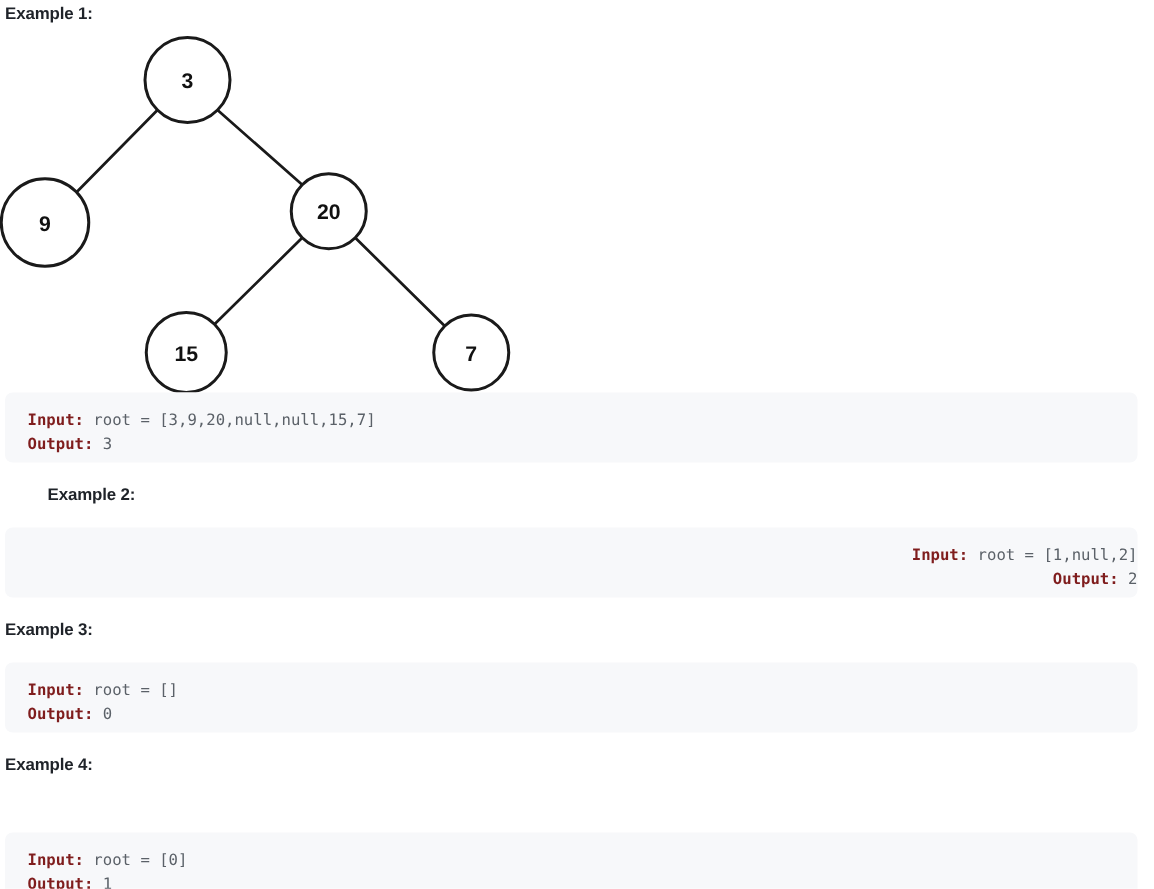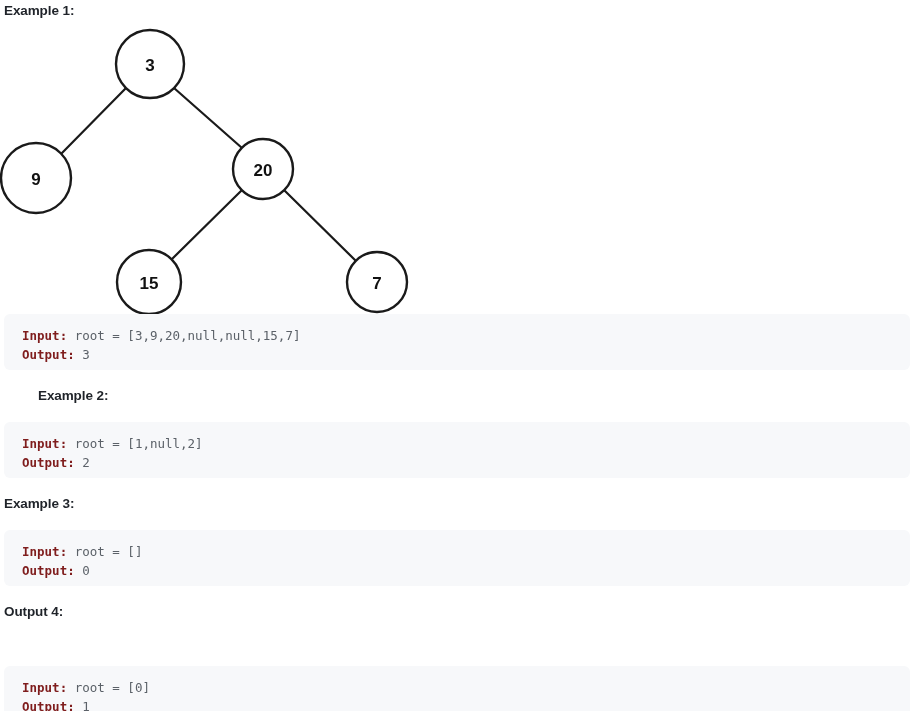--- a/index.html
+++ b/index.html
@@ -123,27 +123,27 @@
           <circle cx="377" cy="260" r="30" class="node-circle" fill="#ffffff" stroke="#1a1a1a"></circle>
           <text x="377" y="261" class="node-label" fill="#111111">7</text>
         </g>
       </svg>
     </div>
     <div class="code-block" style="top: 314px; height: 56px; background: rgb(247, 248, 250);">
       <div class="code-line"><span class="code-key">Input:</span><span class="code-val"> root = [3,9,20,null,null,15,7]</span></div>
       <div class="code-line"><span class="code-key">Output:</span><span class="code-val"> 3</span></div>
     </div>
     <div class="example-heading" style="top: 388px; padding-left: 34px;">Example 2:</div>
-    <div class="code-block" style="top: 422px; height: 56px; background: rgb(247, 248, 250);">
+    <div class="code-block" style="top: 422px; height: 56px; background: rgb(247, 248, 250); text-align: right;">
       <div class="code-line"><span class="code-key">Input:</span><span class="code-val"> root = [1,null,2]</span></div>
       <div class="code-line"><span class="code-key">Output:</span><span class="code-val"> 2</span></div>
     </div>
     <div class="example-heading" style="top: 496px;">Example 3:</div>
     <div class="code-block" style="top: 530px; height: 56px; background: rgb(247, 248, 250);">
       <div class="code-line"><span class="code-key">Input:</span><span class="code-val"> root = []</span></div>
       <div class="code-line"><span class="code-key">Output:</span><span class="code-val"> 0</span></div>
     </div>
-    <div class="example-heading" style="top: 604px;">Output 4:</div>
+    <div class="example-heading" style="top: 604px;">Example 4:</div>
     <div class="code-block" style="top: 666px; height: 56px; background: rgb(247, 248, 250);">
       <div class="code-line"><span class="code-key">Input:</span><span class="code-val"> root = [0]</span></div>
       <div class="code-line"><span class="code-key">Output:</span><span class="code-val"> 1</span></div>
     </div>
   </div>
 
 </body></html>

